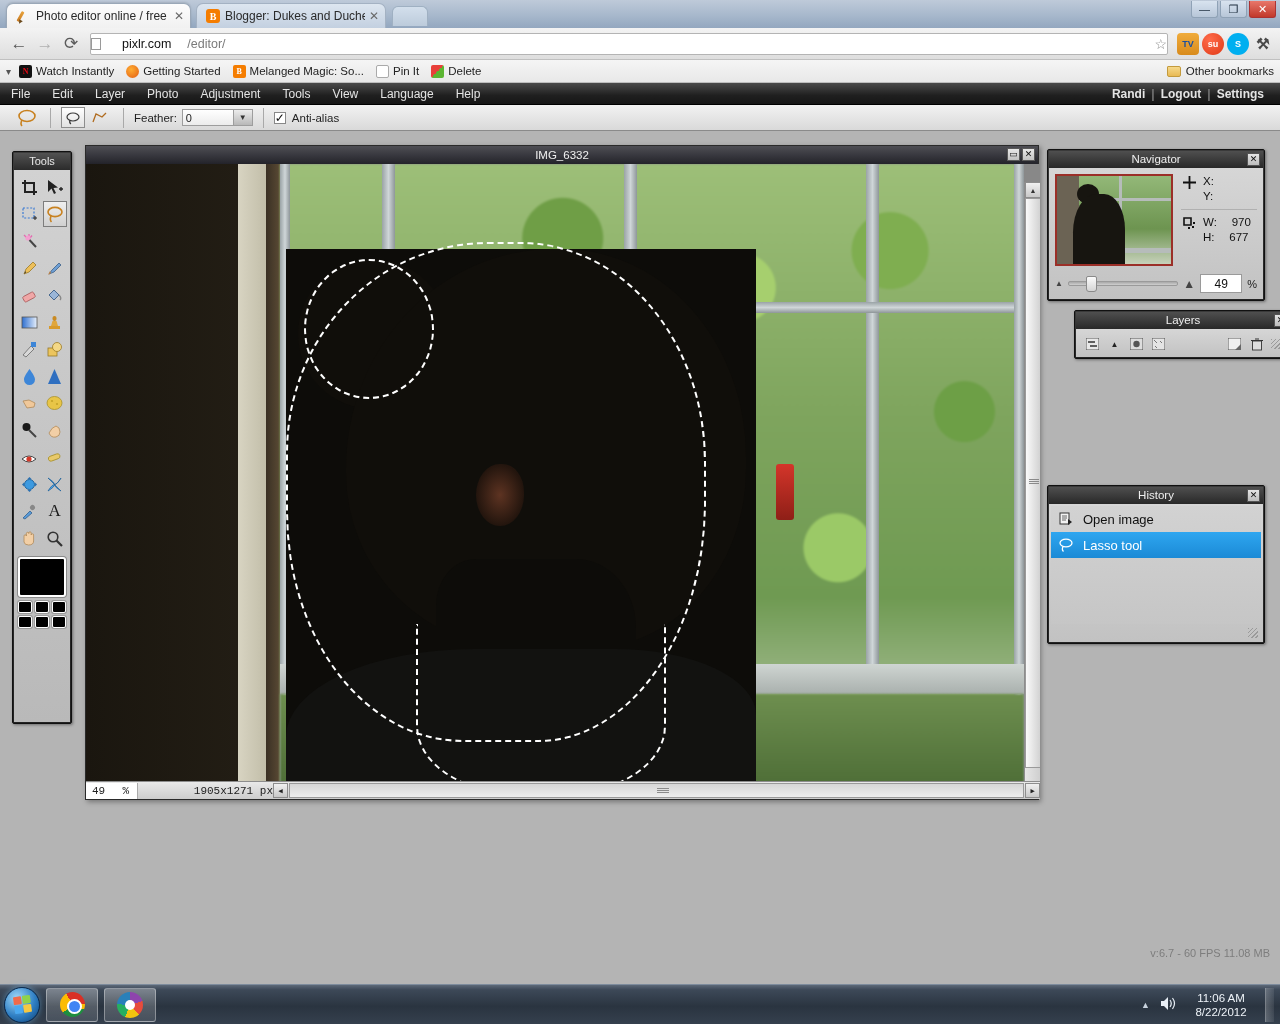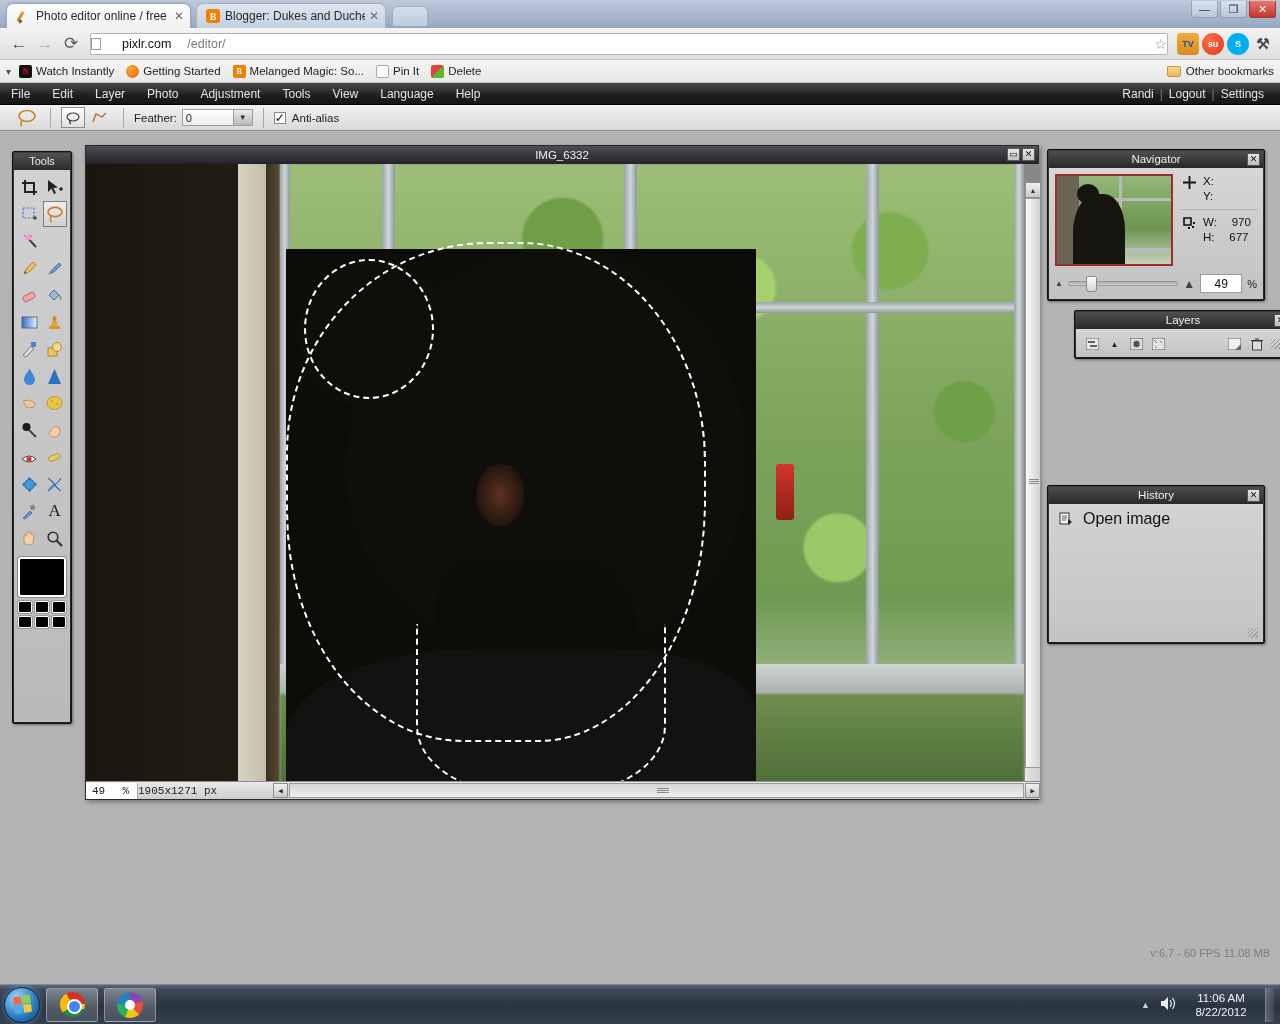--- a/index.html
+++ b/index.html
@@ -117,21 +117,21 @@
     background:#b4b4b4;
   }
   .menubar {
     position:absolute; left:0; top:0; width:1280px; height:22px;
     background:linear-gradient(to bottom,#4a4a4a,#1f1f1f 60%,#161616);
     display:flex; align-items:center; color:#e4e4e4; font-size:12px;
     border-bottom:1px solid #000;
   }
   .menu-item { padding:0 11px; line-height:22px; cursor:default; }
   .menu-right { margin-left:auto; display:flex; align-items:center; padding-right:10px; font-size:12px;}
-  .menu-right span { padding:0 6px; }
+  .menu-right span { padding:0 6px;font-weight:bold; }
   .menu-sep { color:#777; padding:0 !important; }
 
   .optionsbar {
     position:absolute; left:0; top:22px; width:1280px; height:26px;
     background:linear-gradient(to bottom,#f2f2f2,#d9d9d9);
     border-bottom:1px solid #8a8a8a;
     display:flex; align-items:center; padding-left:14px; font-size:11.5px; color:#222;
   }
   .ob-sep { width:1px; height:20px; background:#a9a9a9; margin:0 10px; }
   .ob-tool { width:26px;height:22px; display:flex;align-items:center;justify-content:center;}
@@ -295,21 +295,21 @@
     background:linear-gradient(to right,#fafafa,#d2d2d2); border:1px solid #9a9a9a;
   }
   .cw-status {
     position:absolute; left:0; bottom:0; width:954px; height:18px;
     background:linear-gradient(to bottom,#e9e9e9,#cdcdcd); border-top:1px solid #8d8d8d;
     display:flex; align-items:center; font-size:11px; color:#222;
     font-family:"Liberation Mono", monospace;
   }
   .st-zoom { width:52px; padding-left:6px; background:#fff; height:16px; line-height:16px;
              border-right:1px solid #aaa; display:flex; justify-content:space-between; padding-right:8px;}
-  .st-dim { width:135px; text-align:left; }
+  .st-dim { width:135px; text-align:right; }
   .hs-track { flex:1; height:15px; background:linear-gradient(to bottom,#d6d6d6,#eee);
               border:1px solid #9a9a9a; margin:0 1px; position:relative; }
   .hs-grip { position:absolute; left:50%; top:4px; width:12px; height:6px;
              background:repeating-linear-gradient(to bottom,#8a8a8a 0 1px,transparent 1px 2px);}
   .hs-arrow { width:15px;height:15px;background:linear-gradient(to bottom,#f0f0f0,#c9c9c9);
               border:1px solid #8d8d8d; display:flex;align-items:center;justify-content:center;font-size:7px;}
 
   
   .panel {
     position:absolute; width:218px;
@@ -374,21 +374,21 @@
     height:20px; display:flex; align-items:center; gap:7px; padding:0 6px; margin-top:2px;
     font-size:11px; color:#333;
   }
   .lt-btn { width:15px;height:14px; display:flex;align-items:center;justify-content:center; font-size:11px; color:#222;}
   .lt-spacer { margin-left:auto; }
   .grip { width:10px;height:10px;
           background:repeating-linear-gradient(135deg,#9a9a9a 0 1px,transparent 1px 3px); }
 
   
   .hist-list { background:linear-gradient(to bottom,#d2d2d2,#c6c6c6); height:118px; position:relative;}
-  .hist-row { height:26px; display:flex; align-items:center; padding:0 8px; font-size:16px; color:#111; }
+  .hist-row { height:26px; display:flex; align-items:center; padding:0 8px; font-size:13px; color:#111; }
   .hist-row.sel { background:linear-gradient(to bottom,#2ea6f0,#1b8ad6); color:#fff; }
   .hist-ico { width:18px; margin-right:6px; font-size:13px; display:flex; }
   .hist-foot { height:16px; position:relative; }
   .hist-grip { position:absolute; right:3px; bottom:2px; width:10px;height:10px;
                background:repeating-linear-gradient(135deg,#9a9a9a 0 1px,transparent 1px 3px);}
 
   .version { position:absolute; right:10px; bottom:4px; font-size:11px; color:#7d7d7d; }
 
   
   .taskbar {
@@ -896,20 +896,29 @@
           <div class="hist-row">
             <span class="hist-ico">
               <svg width="14" height="14" viewBox="0 0 14 14">
                 <rect x="1" y="1" width="9" height="11" fill="#f2f2f2" stroke="#333" stroke-width="1"></rect>
                 <path d="M3 4 H8 M3 6 H8 M3 8 H7" stroke="#555" stroke-width=".9"></path>
                 <path d="M9 7 L13 10 L9 13 Z" fill="#222"></path>
               </svg>
             </span>
             <span>Open image</span>
           </div>
+          <div class="hist-row sel">
+            <span class="hist-ico">
+              <svg width="15" height="14" viewBox="0 0 15 14">
+                <ellipse cx="7" cy="5" rx="6" ry="3.8" fill="none" stroke="#fff" stroke-width="1.3"></ellipse>
+                <path d="M4 8.5 Q2.5 12 4.5 13.5" fill="none" stroke="#fff" stroke-width="1.3"></path>
+              </svg>
+            </span>
+            <span>Lasso tool</span>
+          </div>
         </div>
         <div class="hist-foot">
           <span class="hist-grip"></span>
         </div>
       </div>
     </div>
 
     <div class="version">v:6.7 - 60 FPS 11.08 MB</div>
   </div>
 

